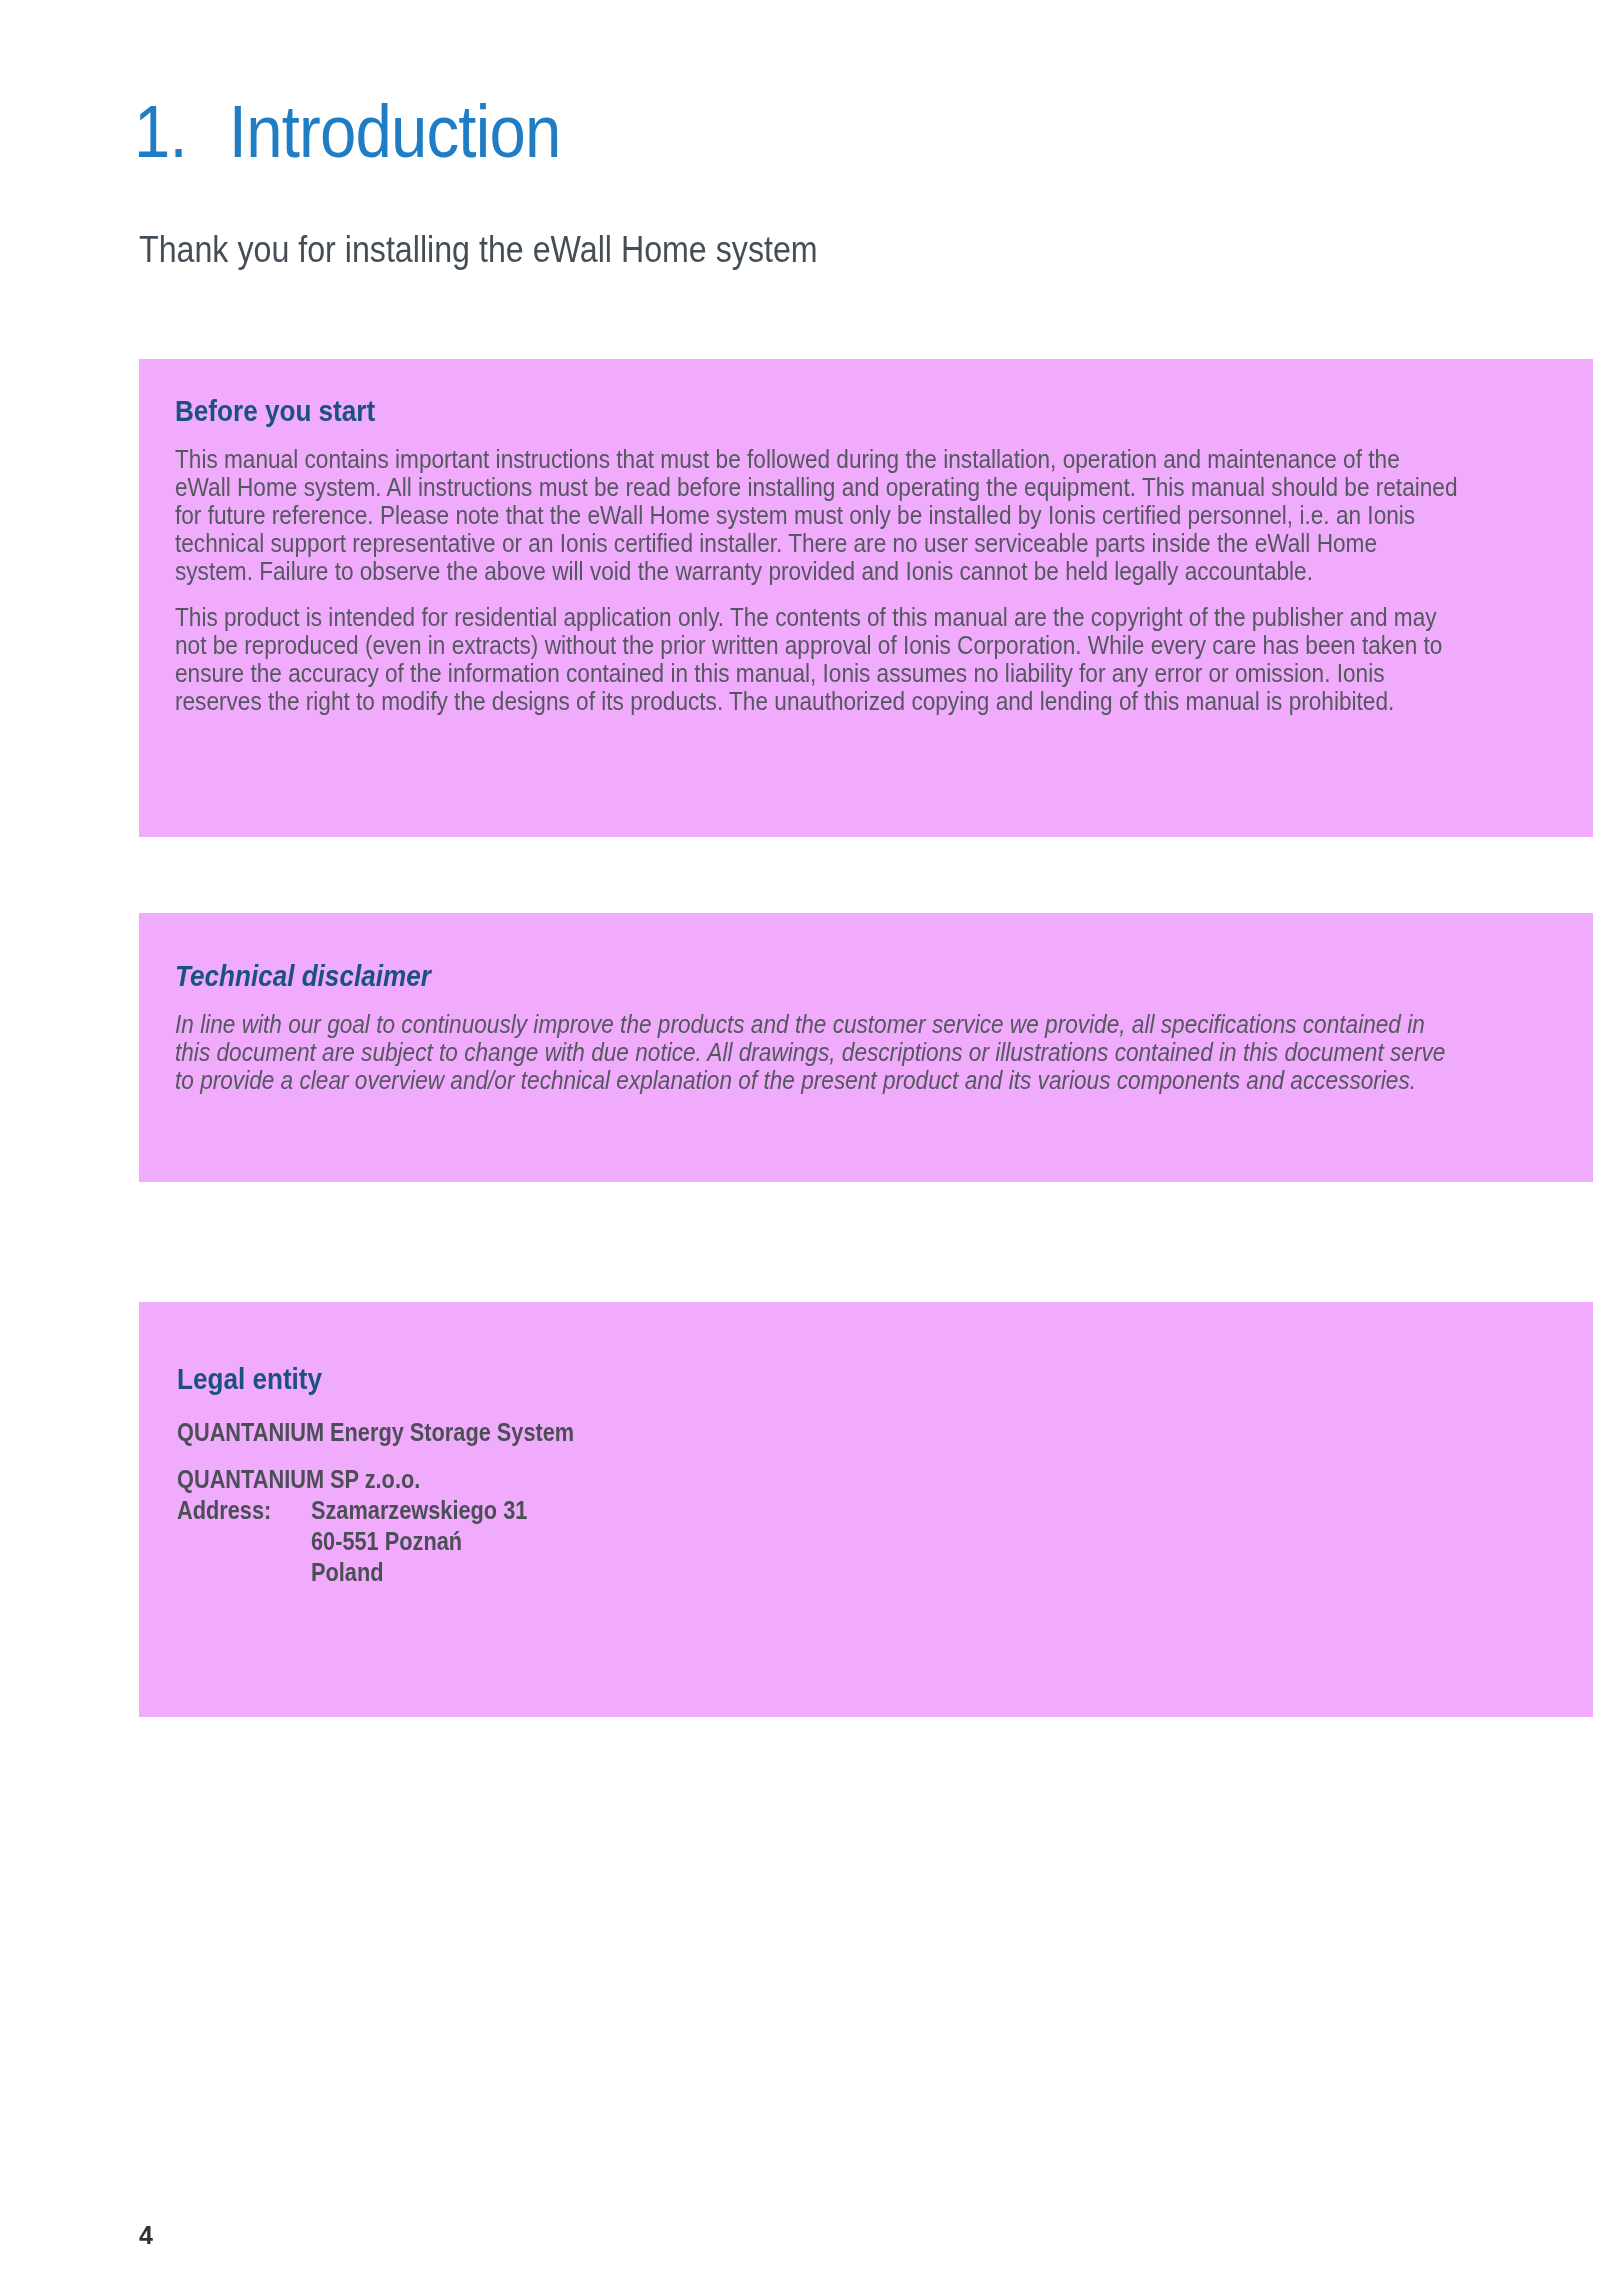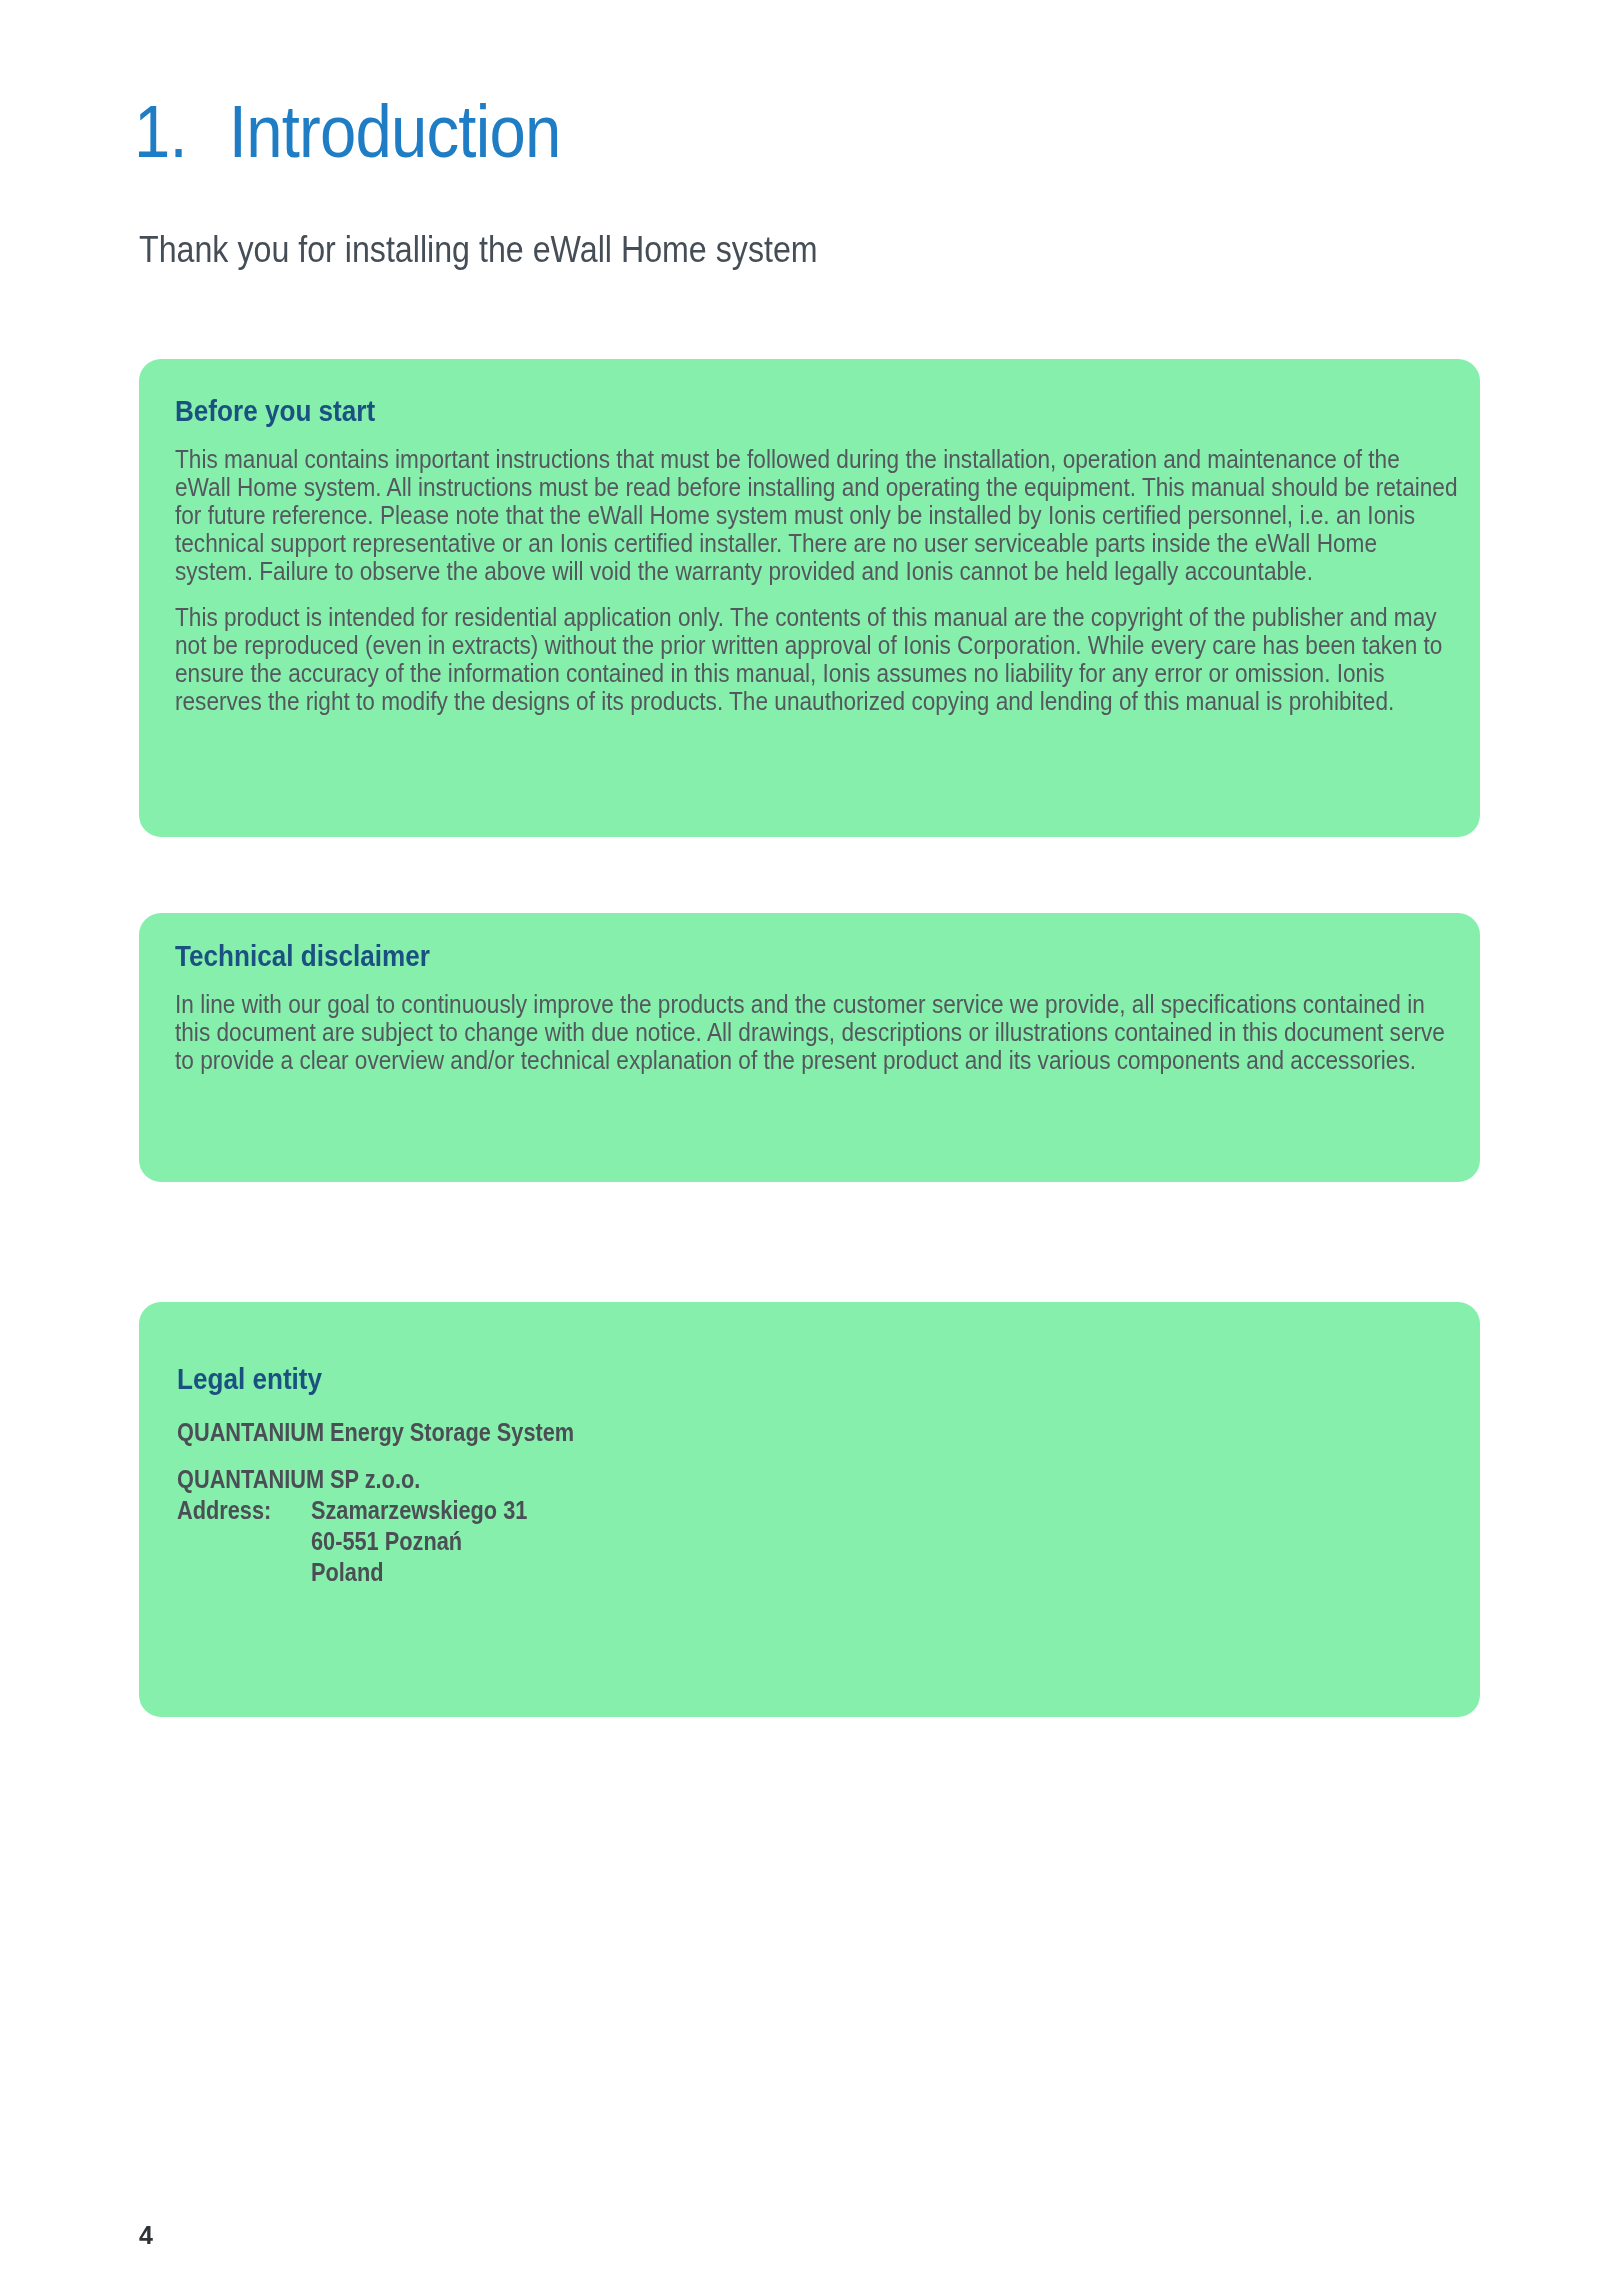--- a/index.html
+++ b/index.html
@@ -44,29 +44,28 @@
     font-size: 37px;
     line-height: 47px;
     font-weight: 400;
     color: #454e57;
     white-space: nowrap;
   }
 
   .gray-box {
     position: absolute;
     left: 139px;
-    width: 1341px;
-    background: #86efac;
+    width: 1454px;
+    background: #f0abfc;
     box-sizing: border-box;
     padding-left: 36px;
     overflow: hidden;
-    border-radius: 22px;
   }
   .box-1 { top: 359px;  height: 478px; padding-top: 36px; }
-  .box-2 { top: 913px; height: 269px; padding-top: 27px; }
+  .box-2 { top: 913px; height: 269px; padding-top: 47px; font-style: italic; }
   .box-3 { top: 1260px; height: 415px; padding-top: 61px; padding-left: 38px; margin-top: 42px; }
 
   .box-heading {
     font-size: 30px;
     line-height: 32px;
     font-weight: 700;
     color: #1a5180;
     margin: 0 0 18px 0;
     white-space: nowrap;
   }

